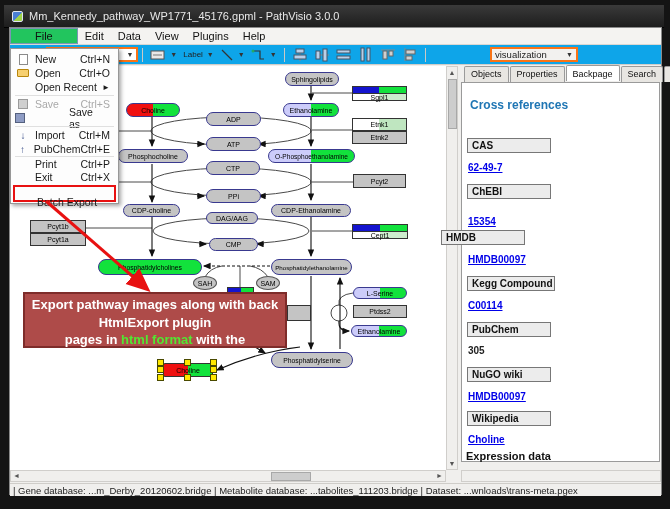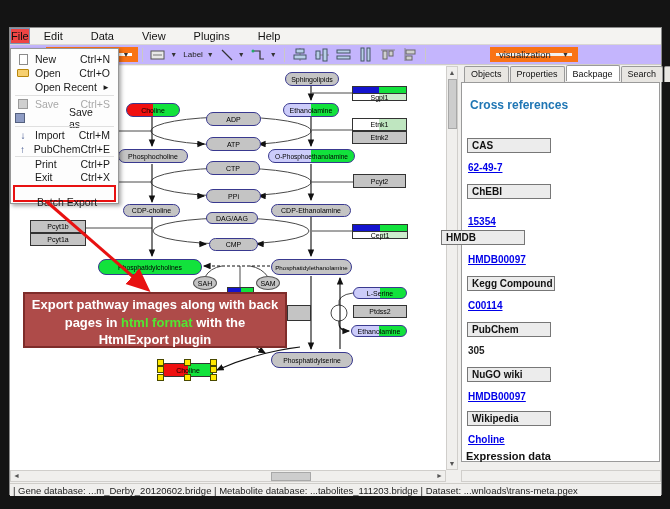--- a/index.html
+++ b/index.html
@@ -5,25 +5,25 @@
   * { margin:0; padding:0; box-sizing:border-box; }
   html,body { width:670px; height:509px; }
   body { font-family:"Liberation Sans", sans-serif; background:#0c0c0c; position:relative; overflow:hidden; }
   .frame { position:absolute; left:0; top:0; width:670px; height:509px; background:#141414; }
   .titlebar { position:absolute; left:4px; top:5px; width:660px; height:23px;
     background:linear-gradient(#3a3a3a,#1d1d1d); color:#e8e8e8; font-size:11px;
     display:flex; align-items:center; padding-left:8px; border-bottom:1px solid #000; }
   .appicon { width:11px; height:11px; margin-right:6px; background:linear-gradient(135deg,#4a7fd4 50%,#9fd44a 50%); border:1px solid #dfe6f2; border-radius:2px; }
   .appwin { position:absolute; left:9px; top:27px; width:653px; height:468px; background:#f0efed; border:1px solid #8a8a8a; }
   .menubar { position:absolute; left:10px; top:28px; width:651px; height:17px; background:#f4f3f1; border-bottom:1px solid #d9d7d3; display:flex; font-size:11px; color:#111; }
-  .menubar span { padding:2px 14px; }
-  .menubar span.active { border:1px solid #7a95b5; background:#ef4444; padding:1px 0; }
-  .toolbar { position:absolute; left:10px; top:45px; width:651px; height:20px; background:#c4b5fd; border-bottom:1px solid #cfcdc9; display:flex; align-items:center; font-size:10px; color:#222; }
+  .menubar span { padding:2px 7px; }
+  .menubar span.active { border:1px solid #7a95b5; background:#22c55e; padding:1px 24px; }
+  .toolbar { position:absolute; left:10px; top:45px; width:651px; height:20px; background:#0ea5e9; border-bottom:1px solid #cfcdc9; display:flex; align-items:center; font-size:10px; color:#222; }
   .tsep { width:1px; height:14px; background:#cbc9c5; margin:0 4px; }
-  .zoomsel,.vissel { height:15px; background:#fff; border:6px solid #f97316; font-size:9.5px; display:flex; align-items:center; padding:0 3px; justify-content:space-between; }
+  .zoomsel,.vissel { height:15px; background:#fff; border:2px solid #f97316; font-size:9.5px; display:flex; align-items:center; padding:0 3px; justify-content:space-between; }
   .zoomsel { width:92px; margin-left:4px; }
   .vissel { width:88px; background:#f2f1ef; }
   .dd { font-size:7px; color:#333; margin-left:4px; }
   .tbtn { display:flex; align-items:center; margin:0 3px; }
   .tbtn svg { display:block; }
   .canvas { position:absolute; left:10px; top:66px; width:436px; height:404px; background:#ffffff; overflow:hidden; }
   .net { position:absolute; left:0; top:0; width:670px; height:509px; pointer-events:none; z-index:1; }
   .overlay { position:absolute; left:0; top:0; width:670px; height:509px; pointer-events:none; z-index:9; }
   .pill { position:absolute; z-index:2; background:#c4c4c4; border:1px solid #39398f; border-radius:9px;
     font-size:7px; color:#000; display:flex; align-items:center; justify-content:center; white-space:nowrap; overflow:hidden; }
@@ -71,20 +71,24 @@
   .vscroll .ar { position:absolute; left:0; width:10px; height:11px; font-size:7px; color:#555; text-align:center; line-height:11px; }
   .vscroll .thumb { position:absolute; left:1px; top:12px; width:9px; height:50px; background:#cdcdcd; border:1px solid #a8a8a8; }
   .pscroll { position:absolute; left:461px; top:470px; width:200px; height:12px; background:#f0efed; border:1px solid #d0cecb; }
   .statusbar { position:absolute; left:10px; top:483px; width:651px; height:13px; background:#f0efed; border-top:1px solid #cfcdc9; font-size:9.5px; color:#222; display:flex; align-items:center; padding-left:3px; white-space:nowrap; overflow:hidden; }
 </style>
 </head>
 <body>
 
 <div class="frame">
 
+  <div class="titlebar">
+    <div class="appicon"></div>
+    <span>Mm_Kennedy_pathway_WP1771_45176.gpml - PathVisio 3.0.0</span>
+  </div>
 
   <div class="appwin"></div>
 
   <div class="menubar">
     <span class="active">File</span>
     <span>Edit</span>
     <span>Data</span>
     <span>View</span>
     <span>Plugins</span>
     <span>Help</span>
@@ -380,21 +384,21 @@
     <defs>
       <marker id="rar" markerWidth="9" markerHeight="9" refX="6" refY="3.5" orient="auto">
         <path d="M0,0 L8,3.5 L0,7 Z" fill="#e81111"></path>
       </marker>
     </defs>
     <line x1="46" y1="201" x2="146" y2="288" stroke="#e81111" stroke-width="3" marker-end="url(#rar)"></line>
   </svg>
 
   <div class="callout">
     <div>Export pathway images along with back</div>
+    <div>HtmlExport plugin</div>
     <div><span>pages in </span><span class="hl">html format</span><span> with the</span></div>
-    <div>HtmlExport plugin</div>
   </div>
 
   <div class="statusbar">
     <span>| Gene database: ...m_Derby_20120602.bridge | Metabolite database: ...tabolites_111203.bridge | Dataset: ...wnloads\trans-meta.pgex</span>
   </div>
 
 </div>
 
 </body></html>

